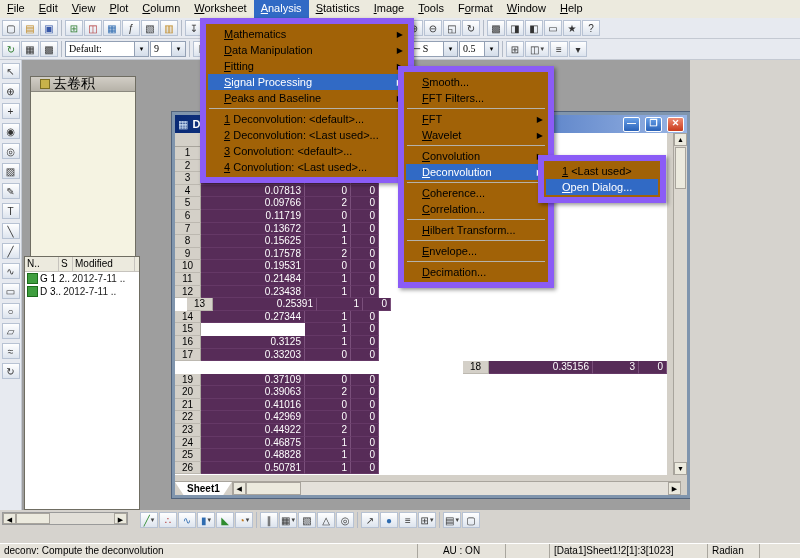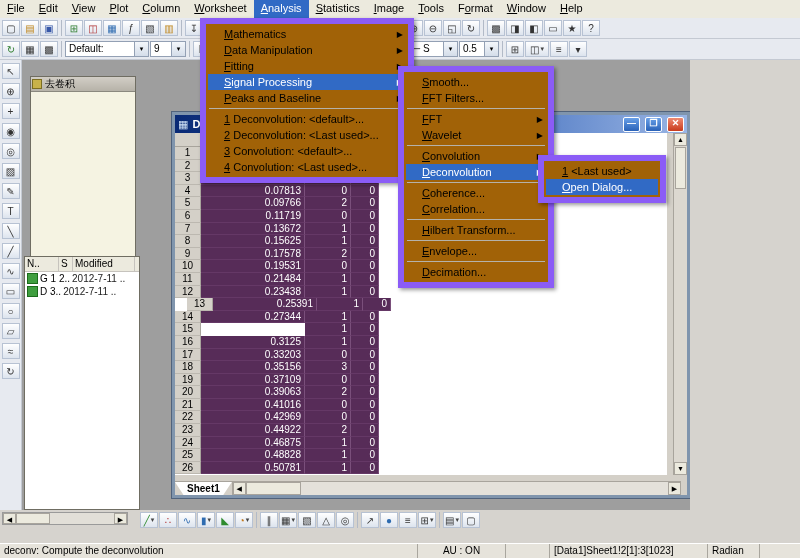--- a/index.html
+++ b/index.html
@@ -12,32 +12,32 @@
   .mb-item.active{background:#316ac5;color:#fff;}
   .mb-item u{text-decoration:underline;}
 
   
   .toolbar{position:absolute;left:0;width:800px;height:21px;background:#e7eaf0;border-bottom:1px solid #c4c9d2;display:flex;align-items:center;gap:1px;padding:0 2px;box-sizing:border-box;}
   #toolbar1{top:18px;} #toolbar2{top:39px;}
   .tbtn{min-width:18px;height:16px;border:1px solid #b7c2d3;background:linear-gradient(#ffffff,#dde4ee);font-size:10px;display:flex;align-items:center;justify-content:center;color:#333;flex:0 0 auto;box-sizing:border-box;}
   .tbtn .bcaret{font-size:7px;margin-left:1px;color:#444;}
   .tsep{width:1px;height:16px;background:#b2bac7;margin:0 2px;flex:0 0 auto;}
   .tcombo{height:16px;border:1px solid #93a0b4;background:#fff;display:flex;align-items:stretch;font-size:10px;flex:0 0 auto;box-sizing:border-box;}
-  .tcombo .val{padding:1px 0 0 3px;flex:1;white-space:nowrap;overflow:hidden;}
+  .tcombo .val{padding:1px 0 0 3px;flex:1;white-space:nowrap;overflow:hidden;font-family:Liberation Serif, serif;}
   .tcombo .caret{width:13px;background:linear-gradient(#f4f7fb,#d4dde9);border-left:1px solid #93a0b4;display:flex;align-items:center;justify-content:center;font-size:7px;}
 
   
   .left-toolbar{position:absolute;left:0;top:60px;width:22px;height:450px;background:#e7eaf0;border-right:1px solid #c4c9d2;display:flex;flex-direction:column;align-items:center;gap:4px;padding-top:3px;box-sizing:border-box;}
 
   
   .workspace{position:absolute;left:22px;top:60px;width:668px;height:450px;background:#9e9e9e;overflow:hidden;}
 
   
   .notes{position:absolute;left:8px;top:16px;width:104px;height:184px;border:1px solid #6f6d62;background:#f5f3e2;z-index:5;}
-  .notes-title{height:14px;background:linear-gradient(#d2cec6,#b6b2a8);font-size:10px;display:flex;align-items:center;gap:3px;padding:0 1px;border-bottom:1px solid #8a887e;}
+  .notes-title{height:14px;background:linear-gradient(#d2cec6,#b6b2a8);font-size:14px;display:flex;align-items:center;gap:3px;padding:0 9px;border-bottom:1px solid #8a887e;}
   .notes-icon{width:8px;height:8px;background:#c8b24a;border:1px solid #7c6e22;}
 
   
   .explorer{position:absolute;left:2px;top:196px;width:114px;height:252px;border:1px solid #6f6d62;background:#fff;font-size:10px;z-index:5;overflow:hidden;}
   .exp-head{display:flex;height:14px;background:#eceade;border-bottom:1px solid #c6c3bd;}
   .exp-head div{border-right:1px solid #c6c3bd;padding:1px 2px 0 2px;overflow:hidden;white-space:nowrap;box-sizing:border-box;}
   .exp-row{display:flex;height:13px;align-items:center;white-space:nowrap;overflow:hidden;}
   .exp-icon{width:9px;height:9px;background:#3f9e3f;border:1px solid #1c6b1c;margin:0 2px;flex:0 0 auto;}
   .exp-name{overflow:hidden;margin-right:2px;}
   .exp-date{overflow:hidden;color:#222;}
@@ -467,21 +467,21 @@
               <div class="ca" style="line-height: 12.6px;">0.3125</div>
               <div class="cb" style="line-height: 12.6px;">1</div>
               <div class="cc" style="line-height: 12.6px;">0</div>
             </div>
             <div class="grow" style="height: 12.6px;">
               <div class="cn" style="line-height: 12.6px;">17</div>
               <div class="ca" style="line-height: 12.6px;">0.33203</div>
               <div class="cb" style="line-height: 12.6px;">0</div>
               <div class="cc" style="line-height: 12.6px;">0</div>
             </div>
-            <div class="grow" style="height: 12.6px;">
+            <div class="grow" style="height: 12.6px; justify-content: flex-end;">
               <div class="cn" style="line-height: 12.6px;">18</div>
               <div class="ca" style="line-height: 12.6px;">0.35156</div>
               <div class="cb" style="line-height: 12.6px;">3</div>
               <div class="cc" style="line-height: 12.6px;">0</div>
             </div>
             <div class="grow" style="height: 12.6px;">
               <div class="cn" style="line-height: 12.6px;">19</div>
               <div class="ca" style="line-height: 12.6px;">0.37109</div>
               <div class="cb" style="line-height: 12.6px;">0</div>
               <div class="cc" style="line-height: 12.6px;">0</div>

